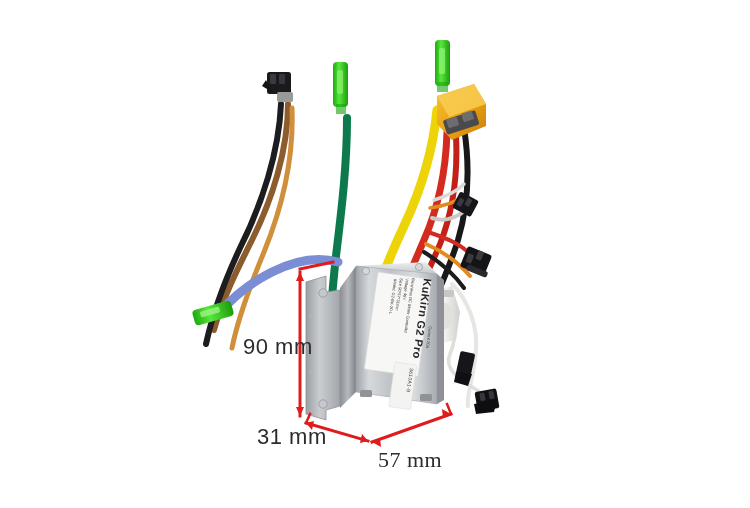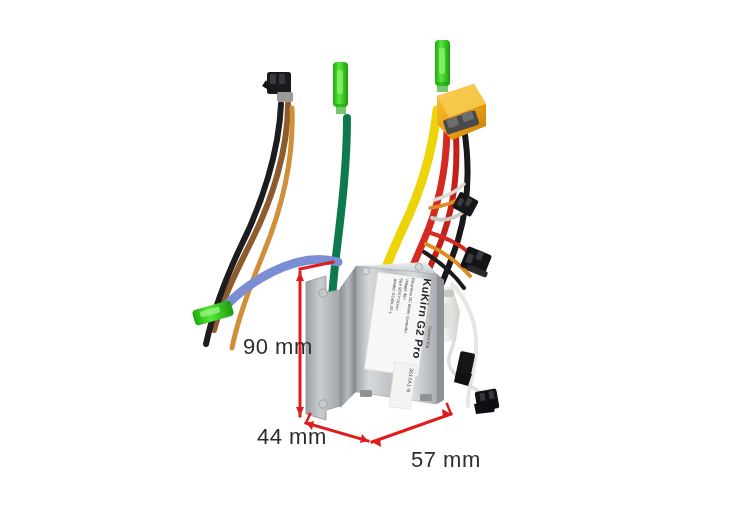--- a/index.html
+++ b/index.html
@@ -4,21 +4,21 @@
 <style>
   html,body{margin:0;padding:0;background:#fff;}
   body{width:750px;height:508px;overflow:hidden;
        font-family:"Liberation Sans","DejaVu Sans",sans-serif;}
   #stage{position:relative;width:750px;height:508px;background:#ffffff;overflow:hidden;}
   #photo{position:absolute;inset:0;}
   .dimtext{position:absolute;color:#2c2c2c;font-weight:400;letter-spacing:.5px;
            white-space:nowrap;font-family:"Liberation Sans","DejaVu Sans",sans-serif;text-align:center;}
   #dim-h  {left:243px; top:334px; font-size:22px;}
   #dim-d  {left:257px; top:424px; font-size:22px;}
-  #dim-w  {left:411px; top:447px; font-size:22px;}
+  #dim-w  {left:378px; top:447px; font-size:22px;font-family:Liberation Serif, serif;}
 </style>
 </head>
 <body>
 
 <div id="stage">
 
   <svg id="photo" viewBox="0 0 750 508" width="750" height="508">
     <defs>
       <linearGradient id="alum" x1="0" y1="0" x2="1" y2="0">
         <stop offset="0" stop-color="#9fa3a8"></stop>
@@ -225,17 +225,17 @@
       <text x="0" y="0" transform="translate(394,279) rotate(98)" font-family="&quot;Liberation Sans&quot;, sans-serif" font-size="4.1" fill="#3a3a3e">Model: G2-BK-20-L</text>
 
       <text x="0" y="0" transform="translate(429,326) rotate(98)" font-family="&quot;Liberation Sans&quot;, sans-serif" font-size="4.1" fill="#3a3a3e">Current 20A</text>
 
       <text x="0" y="0" transform="translate(410,368) rotate(98)" font-family="&quot;Liberation Sans&quot;, sans-serif" font-size="5" fill="#44444a" letter-spacing="0.3">3610A1-B</text>
     </g>
   </svg>
 
   <div class="dimtext" id="dim-h">90 mm</div>
 
-  <div class="dimtext" id="dim-d">44 mm</div>
+  <div class="dimtext" id="dim-d">31 mm</div>
 
   <div class="dimtext" id="dim-w">57 mm</div>
 
 </div>
 
 </body></html>

